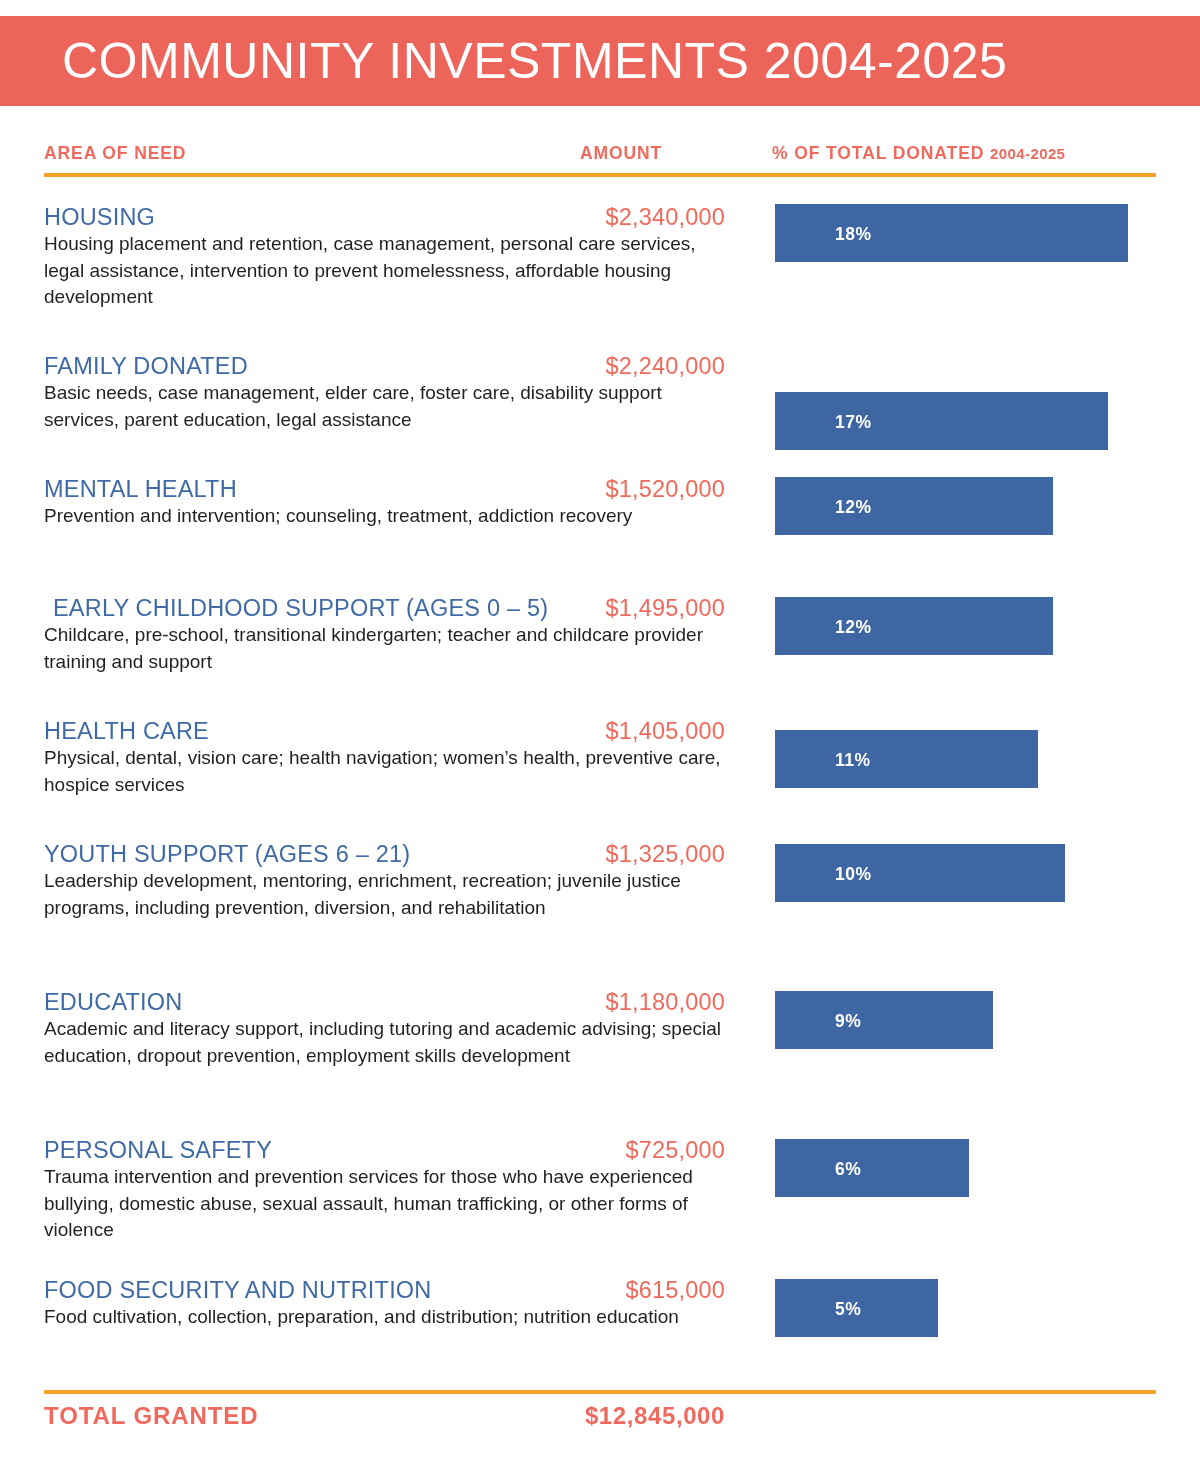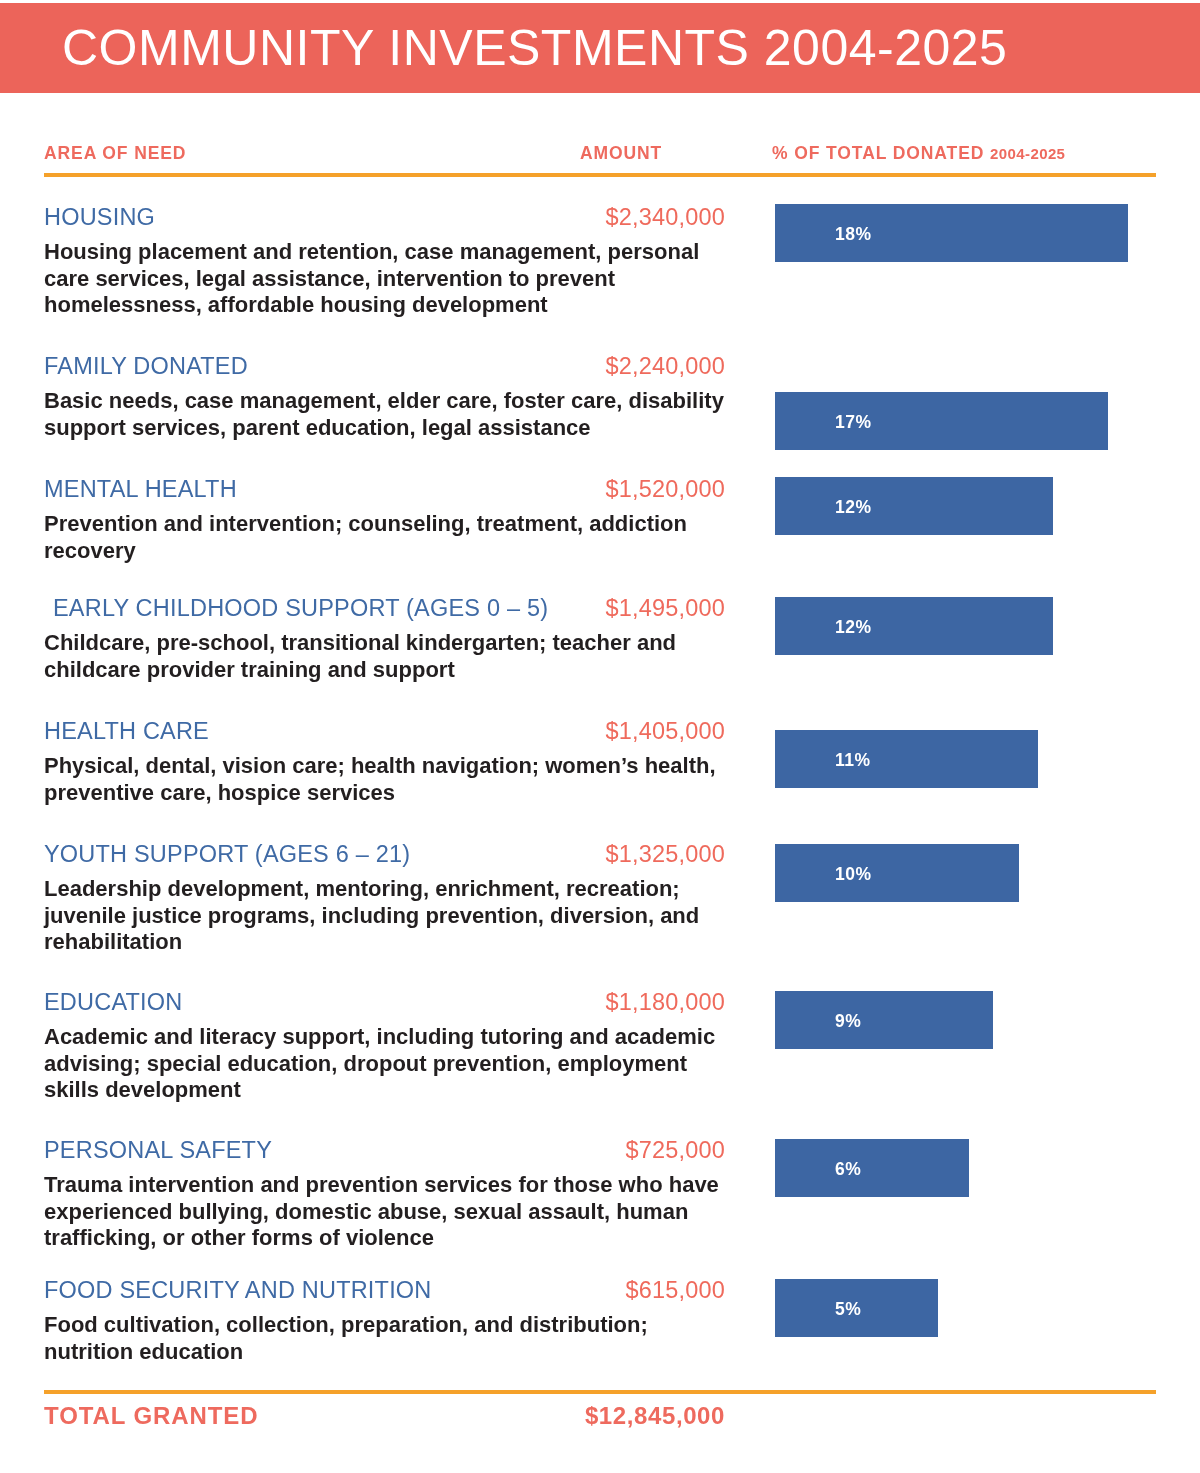--- a/index.html
+++ b/index.html
@@ -16,21 +16,21 @@
     position: relative;
     width: 1200px;
     height: 1473px;
     background: #ffffff;
     overflow: hidden;
   }
 
   
   .banner {
     position: absolute;
-    left: 0; top: 3px;
+    left: 0; top: 16px;
     width: 1200px;
     height: 90px;
     background: #EC645A;
   }
   .banner-title {
     position: absolute;
     left: 62px;
     top: 14px;
     font-size: 50px;
     line-height: 62px;
@@ -92,26 +92,26 @@
     font-size: 23.5px;
     line-height: 28px;
     letter-spacing: 0.2px;
     font-weight: 400;
     white-space: nowrap;
   }
 
   .cat-desc {
     position: absolute;
     left: 44px;
-    top: 36px;
+    top: 28px;
     width: 680px;
     color: #231F20;
-    font-size: 22px;
+    font-size: 19px;
     line-height: 26.5px;
-    font-weight: 700;
+    font-weight: 400;
   }
 
   
   .bar {
     position: absolute;
     left: 775px;
     height: 58px;
     background: #3D66A3;
   }
   .bar-label {
@@ -227,21 +227,21 @@
     </div>
     <div class="bar" style="top: 477px; width: 278px;">
       <div class="bar-label">12%</div>
     </div>
     <div class="bar" style="top: 597px; width: 278px;">
       <div class="bar-label">12%</div>
     </div>
     <div class="bar" style="top: 720px; width: 263px; margin-top: 10px;">
       <div class="bar-label">11%</div>
     </div>
-    <div class="bar" style="top: 844px; width: 244px;">
+    <div class="bar" style="top: 844px; width: 290px;">
       <div class="bar-label">10%</div>
     </div>
     <div class="bar" style="top: 991px; width: 218px;">
       <div class="bar-label">9%</div>
     </div>
     <div class="bar" style="top: 1139px; width: 194px;">
       <div class="bar-label">6%</div>
     </div>
     <div class="bar" style="top: 1279px; width: 163px;">
       <div class="bar-label">5%</div>

